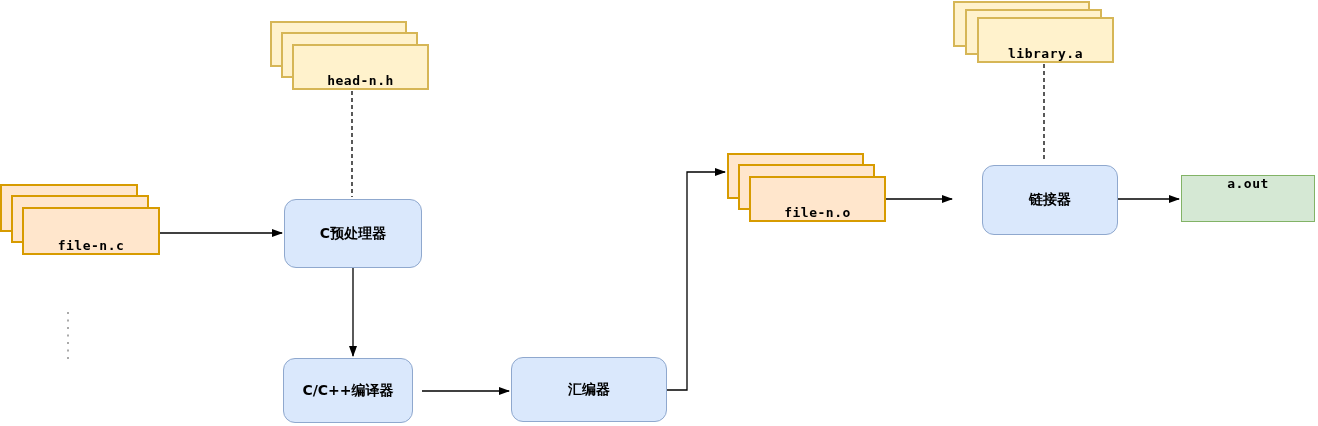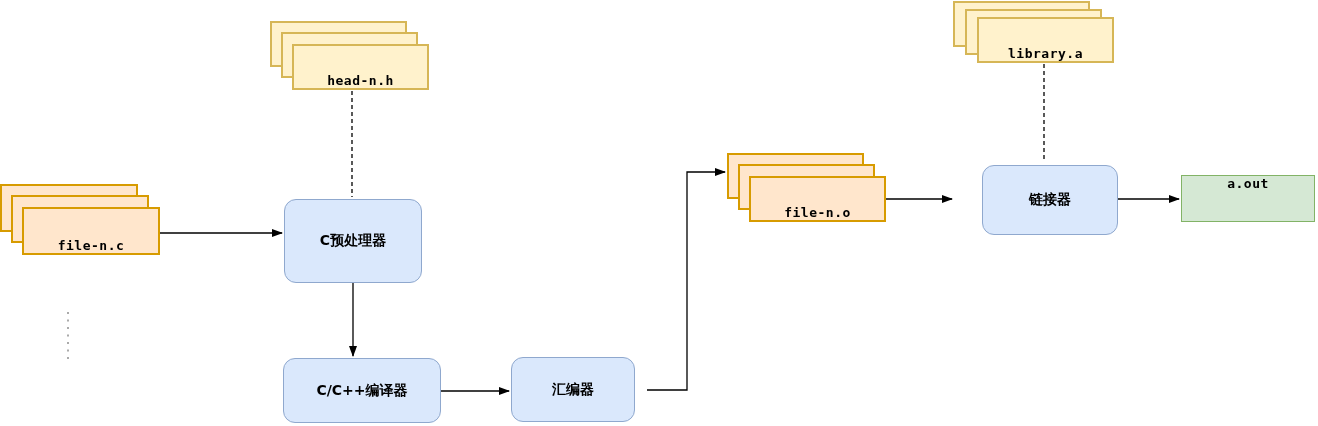--- a/index.html
+++ b/index.html
@@ -81,29 +81,29 @@
   </div>
 
   <div class="stack yellow" style="left:270px;top:21px;width:159px;height:69px;">
     <div class="card" style="left:0px;top:0px;width:137px;height:46px;"></div>
     <div class="card" style="left:11px;top:11px;width:137px;height:46px;"></div>
     <div class="card front" style="left:22px;top:23px;width:137px;height:46px;">
       <span class="file-label">head-n.h</span>
     </div>
   </div>
 
-  <div class="process" style="left:284px;top:199px;width:138px;height:84px;">
+  <div class="process" style="left:284px;top:199px;width:138px;height:69px;">
     <span>C预处理器</span>
   </div>
 
-  <div class="process" style="left:283px;top:358px;width:158px;height:65px;">
+  <div class="process" style="left:283px;top:358px;width:130px;height:65px;">
     <span>C/C++编译器</span>
   </div>
 
-  <div class="process" style="left:511px;top:357px;width:124px;height:65px;justify-content:center;">
+  <div class="process" style="left:511px;top:357px;width:156px;height:65px;justify-content:center;">
     <span>汇编器</span>
   </div>
 
   <div class="stack orange" style="left:727px;top:153px;width:159px;height:63px;">
     <div class="card" style="left:0px;top:0px;width:137px;height:46px;"></div>
     <div class="card" style="left:11px;top:11px;width:137px;height:46px;"></div>
     <div class="card front" style="left:22px;top:23px;width:137px;height:46px;">
       <span class="file-label">file-n.o</span>
     </div>
   </div>

